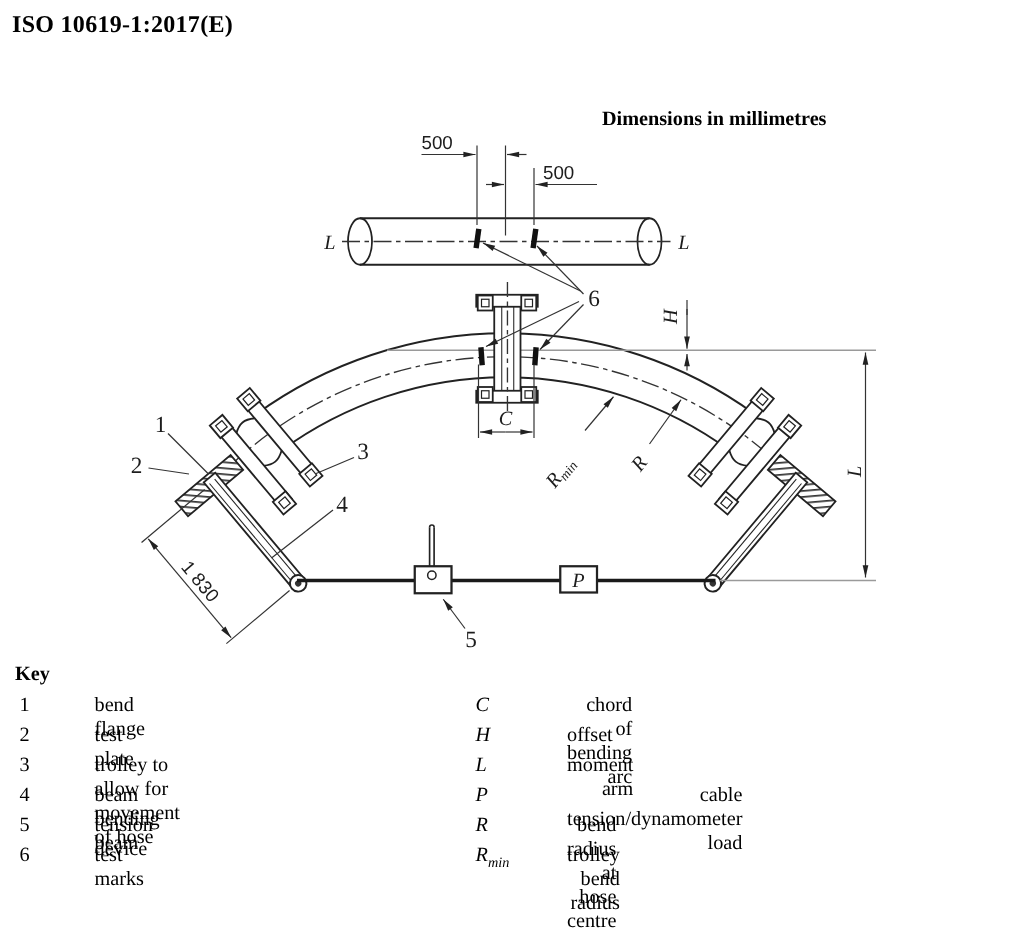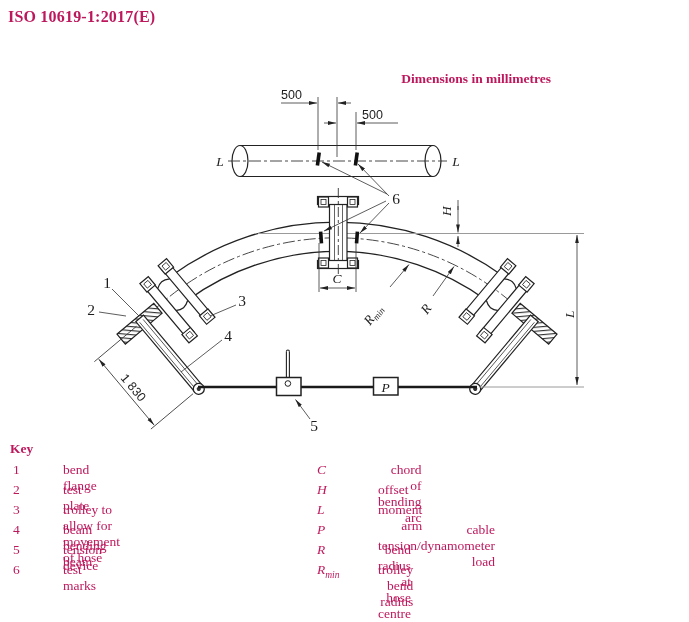--- a/index.html
+++ b/index.html
@@ -1,17 +1,17 @@
 <!DOCTYPE html>
 <html><head>
 <meta charset="utf-8">
 <style>
   html,body{margin:0;padding:0;background:#ffffff;}
   .page{position:relative;width:585px;height:622px;background:#fff;overflow:hidden;
-        font-family:"Liberation Serif", serif;color:#be185d;}
+        font-family:"Liberation Serif", serif;color:#000000;}
   .doc-id{position:absolute;left:8px;top:8px;font-size:16px;font-weight:bold;letter-spacing:.2px;}
   .dims-note{position:absolute;right:34px;top:71px;font-size:13.5px;font-weight:bold;}
   svg{position:absolute;left:0;top:0;}
   .key-block{position:absolute;left:0;top:438px;width:689px;font-size:13.5px;}
   .key-head{position:absolute;left:10px;top:3px;font-weight:bold;}
   .krow{position:absolute;height:20px;}
   .knum{position:absolute;left:13px;}
   .kdesc{position:absolute;left:63px;}
   .ksym{position:absolute;left:317px;font-style:italic;}
   .ksym sub{font-style:italic;font-size:9.5px;}

